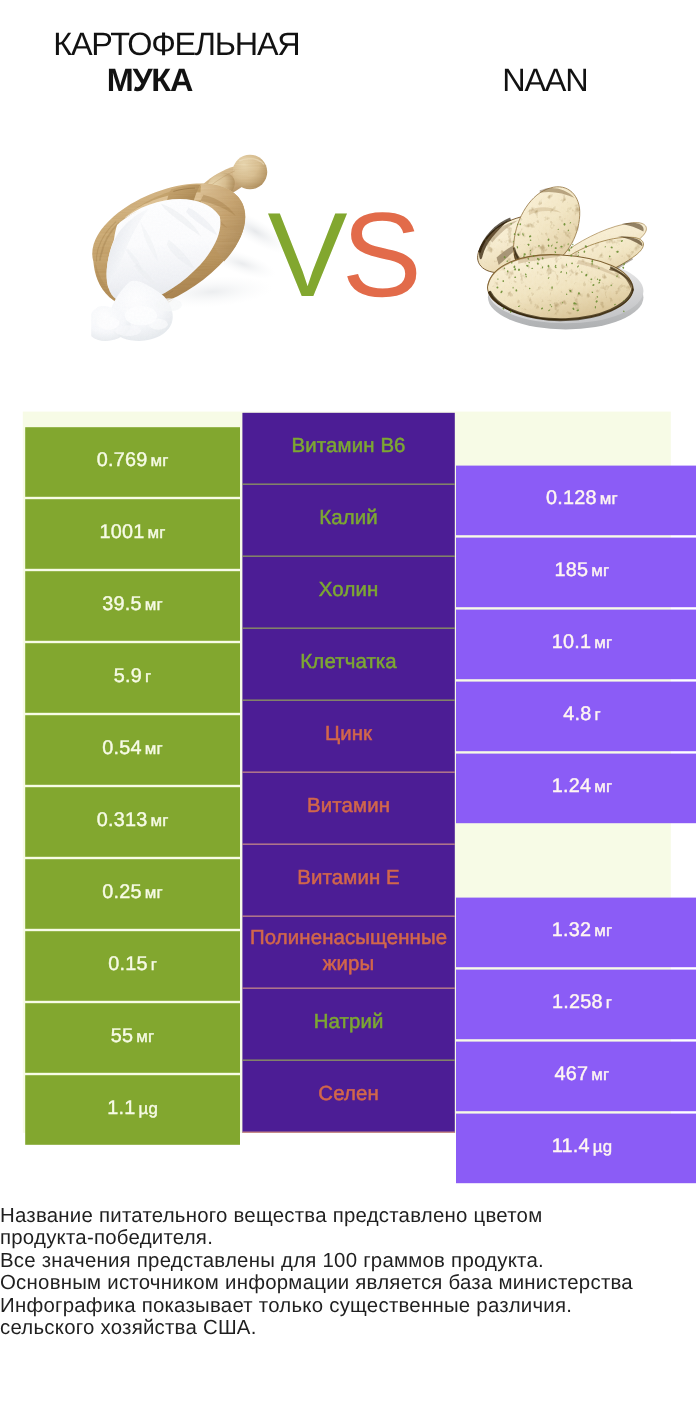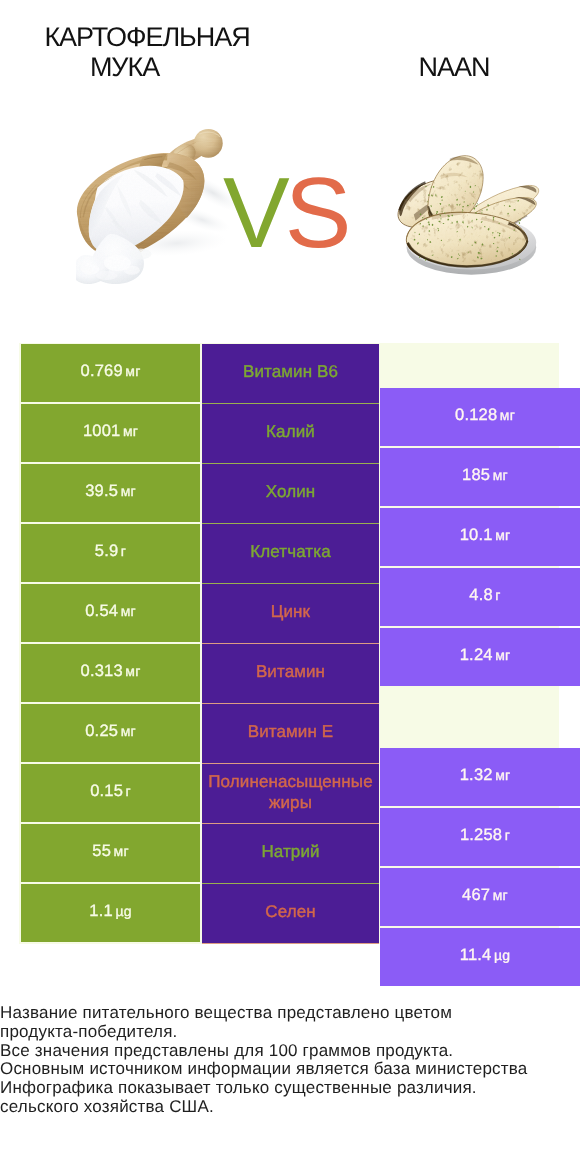--- a/index.html
+++ b/index.html
@@ -3,37 +3,37 @@
 <meta charset="utf-8">
 <title>Comparison infographic</title>
 <style>
   html,body{margin:0;padding:0;}
   body{width:580px;height:1174px;background:#ffffff;font-family:"Liberation Sans",sans-serif;
        -webkit-font-smoothing:antialiased;text-rendering:geometricPrecision;overflow:hidden;position:relative;}
   .page{position:relative;width:580px;height:1174px;padding-left:36px;}
   
   .title{position:absolute;font-size:27px;line-height:30px;color:#121212;font-weight:400;text-align:center;letter-spacing:-1.05px;white-space:nowrap;}
   #title-left-1{left:0;top:22px;width:294px;}
-  #title-left-2{left:0;top:52px;width:249px;}
+  #title-left-2{left:0;top:52px;width:249px;font-weight:bold;}
   #title-right{left:290px;top:52px;width:328px;}
   
   .hero{position:absolute;left:0;top:110px;width:480px;height:230px;}
   .pic{position:absolute;}
   #pic-left{left:76px;top:18px;}
   #pic-right{left:394px;top:30px;}
   .vs{position:absolute;left:223px;top:53px;font-size:100px;line-height:100px;font-weight:400;letter-spacing:-5px;white-space:nowrap;}
   .vs .v{color:#82A72F;}
   .vs .s{color:#E26B4A;}
   
   .table{position:absolute;left:19px;top:343px;width:540px;background:#F7FBE6;padding:1px 0 0 2px;box-sizing:border-box;}
   .row{position:relative;height:60px;}
   .cell{position:absolute;top:0;height:58px;box-sizing:border-box;
         display:flex;align-items:center;justify-content:center;text-align:center;}
   .cleft .val,.cright .val{position:relative;top:-1.5px;}
-  .cleft{left:0;width:179px;background:#82A72F;color:#F7FBE6;}
+  .cleft{left:0;width:179px;background:#82A72F;color:#F7FBE6;margin-top:12px;}
   .cright{left:359px;width:210px;background:#8b5cf6;color:#FFF6F2;margin-top:44px;}
   .cmid{left:181px;width:177px;height:60px;background:#4c1d95;flex-direction:column;line-height:21px;
         border-bottom:1px solid #9ab04f;overflow:hidden;}
   .val{font-size:16.5px;font-weight:400;letter-spacing:0.2px;white-space:nowrap;display:block;
         -webkit-text-stroke:0.35px currentColor;}
   .val .u{font-size:14px;font-weight:400;margin-left:2.5px;letter-spacing:0.2px;}
   .nut{font-size:17px;font-weight:400;letter-spacing:0.1px;text-align:center;width:176px;position:relative;top:-2px;
         -webkit-text-stroke:0.42px currentColor;}
   
   .footer{position:absolute;left:0;top:1004px;width:580px;

